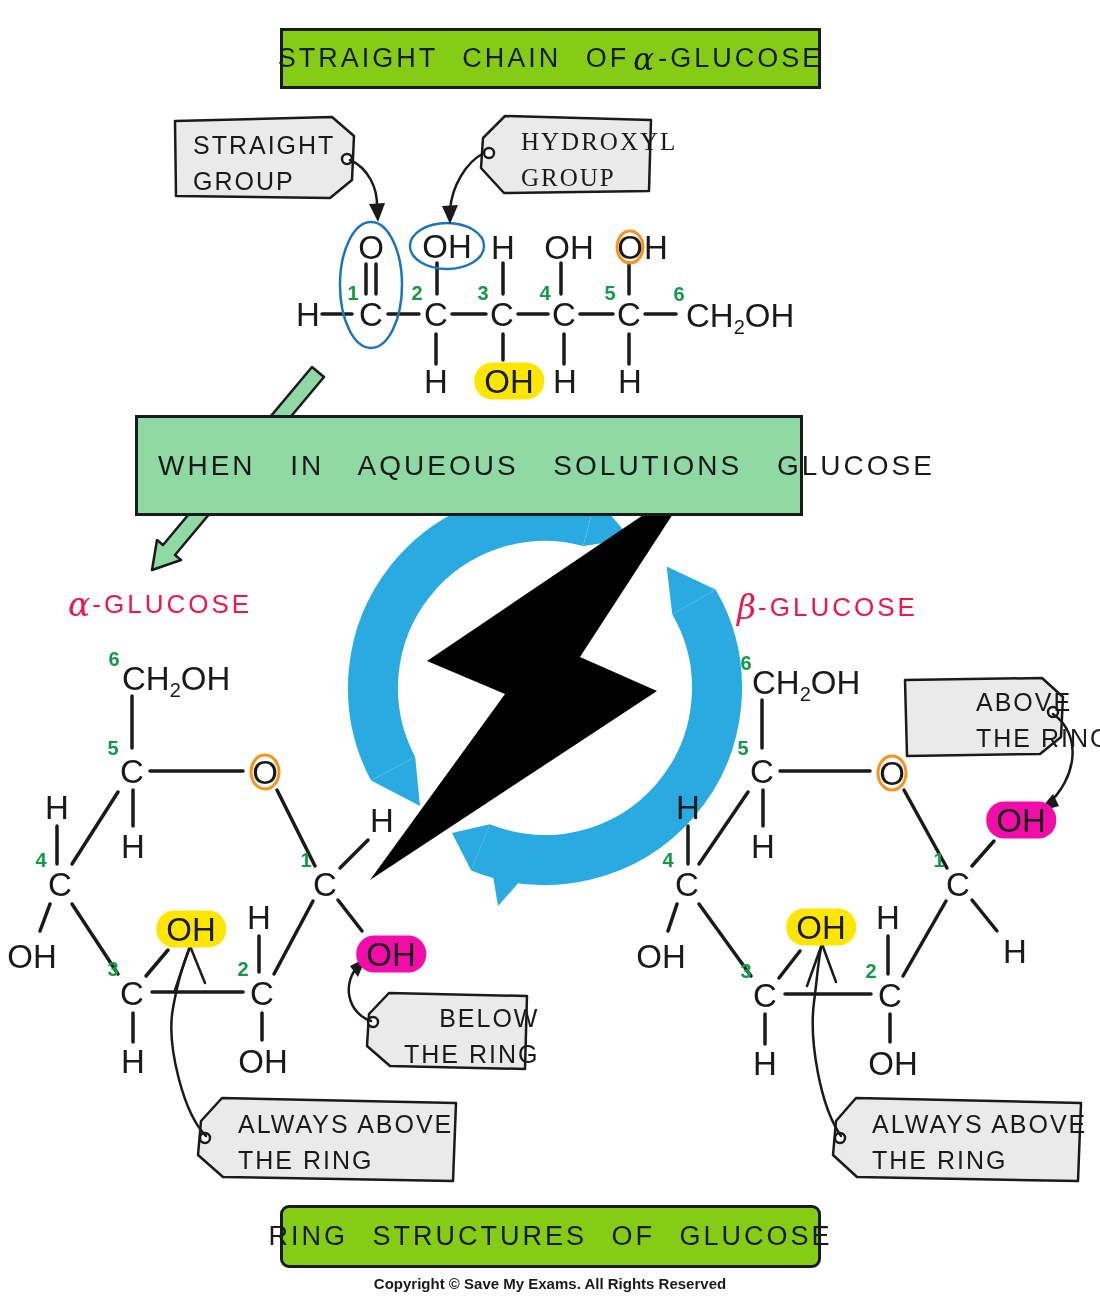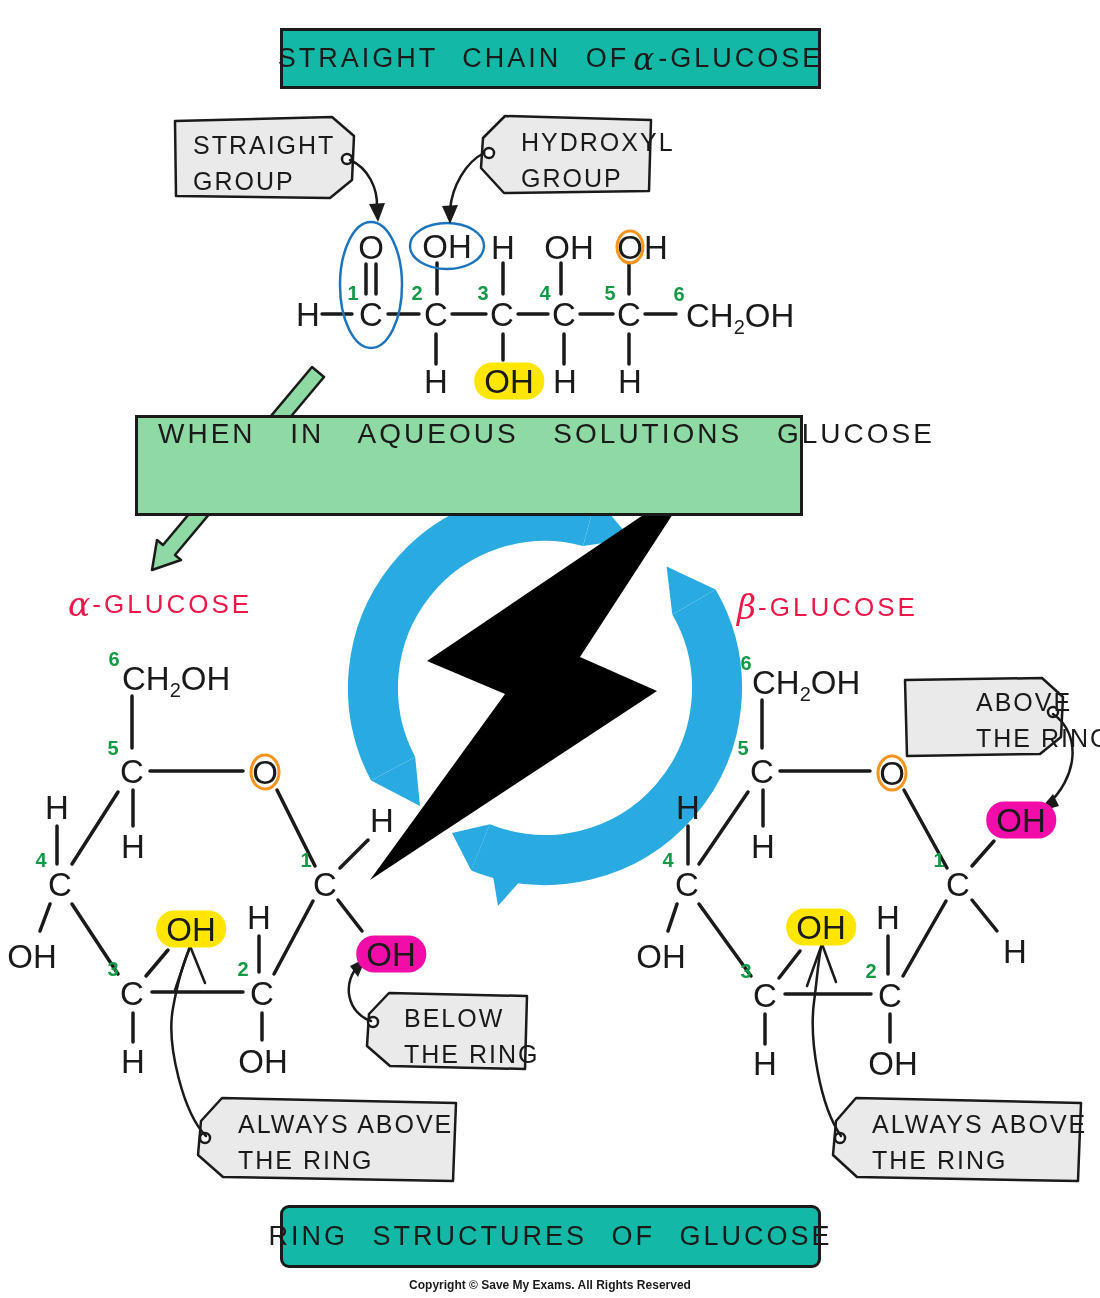--- a/index.html
+++ b/index.html
@@ -2,38 +2,38 @@
 <html><head>
 <meta charset="utf-8">
 <style>
   html,body{margin:0;padding:0;background:#fff;}
   #stage{position:relative;width:1100px;height:1298px;background:#ffffff;overflow:hidden;
          font-family:"Liberation Sans",sans-serif;color:#1a1a1a;}
   #art{position:absolute;left:0;top:0;z-index:1;}
   #txt{position:absolute;left:0;top:0;width:1100px;height:1298px;z-index:2;}
   .banner{position:absolute;border:3px solid #1a1a1a;display:flex;align-items:center;justify-content:center;
           font-size:27px;letter-spacing:3px;word-spacing:14px;white-space:nowrap;}
-  .tan{background:#14b8a6;}
+  .tan{background:#84cc16;}
   .green{background:#8FD9A4;}
-  .gb{flex-direction:column;align-items:flex-start;justify-content:space-between;padding:0 20px;}
+  .gb{flex-direction:column;align-items:flex-start;justify-content:center;padding:0 20px;}
   .gb .l1{word-spacing:24px;}
   .gb .l2{word-spacing:14px;margin-top:6px;}
   .tagtxt{position:absolute;font-size:25px;letter-spacing:2px;line-height:1.45;white-space:nowrap;}
   .atom{position:absolute;transform:translate(-50%,-50%);font-size:33px;line-height:1;white-space:nowrap;}
   .comp{position:absolute;transform:translateY(-50%);font-size:33px;line-height:1;white-space:nowrap;display:flex;align-items:baseline;}
   .comp .sub{font-size:20px;transform:translateY(7px);}
   .num{position:absolute;transform:translate(-50%,-50%);font-size:20px;font-weight:700;color:#149A47;line-height:1;}
   .pill{padding:2px 10px;border-radius:18px;}
   .py{background:#FFE600;}
   .pm{background:#F20DA8;}
   .rtitle{position:absolute;transform:translateY(-50%);color:#ED1748;font-size:26px;letter-spacing:3px;
           white-space:nowrap;display:flex;align-items:center;font-weight:500;}
   .rtitle .sym{font-family:"DejaVu Serif",serif;font-style:italic;font-size:33px;letter-spacing:0;margin-right:2px;}
   .symspan{font-family:"DejaVu Serif",serif;font-style:italic;font-size:31px;letter-spacing:0;margin:0 4px;}
-  .copyright{position:absolute;left:0;right:0;bottom:6px;text-align:center;font-size:12px;font-weight:700;}
+  .copyright{position:absolute;left:0;right:0;bottom:6px;text-align:center;font-size:15px;font-weight:700;}
 </style>
 </head>
 <body>
 
 <div id="stage">
 
 <svg id="art" width="1100" height="1298" viewBox="0 0 1100 1298">
 
   <g>
     <path d="M 694,602 A 172 172 0 0 1 480.5,847.4" fill="none" stroke="#29ABE2" stroke-width="50"></path>
@@ -161,29 +161,29 @@
   </div>
 
   <div class="banner tan" style="left:280px;top:1205px;width:535px;height:57px;border-radius:9px;">
     <span>RING STRUCTURES OF GLUCOSE</span>
   </div>
 
   <div class="tagtxt" style="left:193px;top:127px;">
     <div>STRAIGHT</div>
     <div>GROUP</div>
   </div>
-  <div class="tagtxt" style="left:521px;top:124px;">
+  <div class="tagtxt" style="left:521px;top:124px;font-family:Liberation Serif, serif;">
     <div>HYDROXYL</div>
     <div>GROUP</div>
   </div>
   <div class="tagtxt" style="left:976px;top:684px;">
     <div>ABOVE</div>
     <div>THE RING</div>
   </div>
-  <div class="tagtxt" style="left:404px;top:1000px;">
+  <div class="tagtxt" style="left:404px;top:1000px;text-align:right;">
     <div>BELOW</div>
     <div>THE RING</div>
   </div>
   <div class="tagtxt" style="left:238px;top:1106px;">
     <div>ALWAYS ABOVE</div>
     <div>THE RING</div>
   </div>
   <div class="tagtxt" style="left:872px;top:1106px;">
     <div>ALWAYS ABOVE</div>
     <div>THE RING</div>

